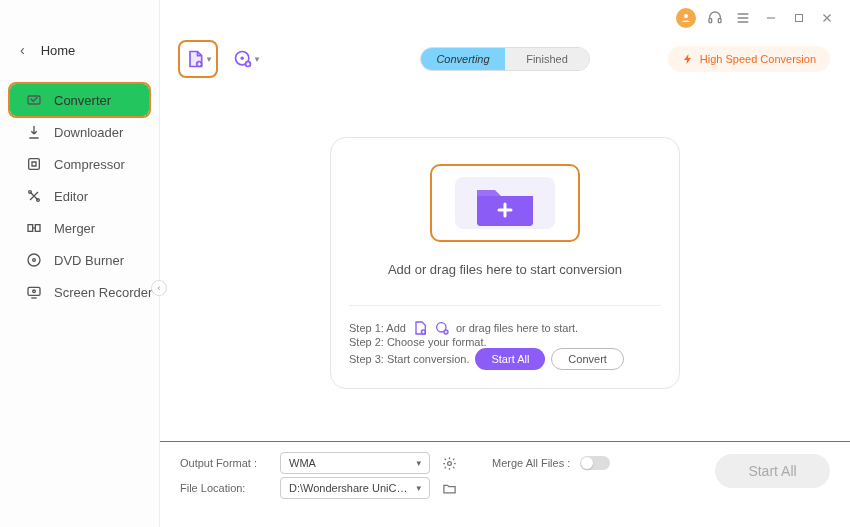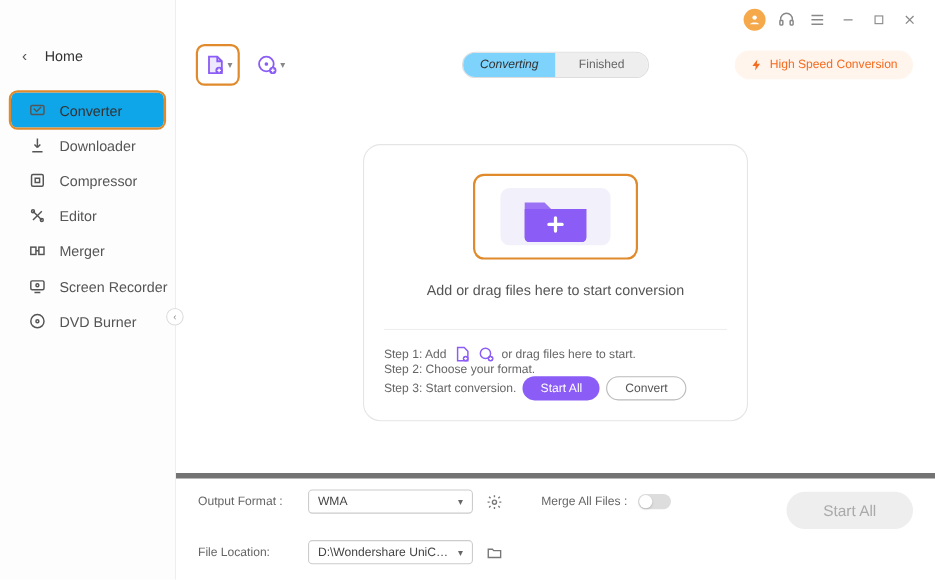--- a/index.html
+++ b/index.html
@@ -3,21 +3,21 @@
 <meta charset="utf-8">
 <style>
   * { box-sizing: border-box; margin: 0; padding: 0; font-family: -apple-system, BlinkMacSystemFont, "Segoe UI", sans-serif; }
   body { width: 850px; height: 527px; background: #fff; overflow: hidden; }
   .app { display: flex; width: 100%; height: 100%; }
   .sidebar { width: 160px; background: #fdfdfd; border-right: 1px solid #eee; padding-top: 32px; position: relative; }
   .sidebar-home { display: flex; align-items: center; gap: 16px; padding: 0 0 0 20px; height: 36px; color: #333; font-size: 13px; cursor: pointer; }
   .chevron-left { font-size: 14px; color: #555; }
   .sidebar-items { list-style: none; margin-top: 16px; }
   .sidebar-item { display: flex; align-items: center; gap: 12px; height: 32px; padding: 0 0 0 26px; color: #555; font-size: 13px; cursor: pointer; margin-bottom: 0px; }
-  .sidebar-item.active { background: #0ea5e9; border-radius: 6px; margin: 0 10px; padding-left: 16px; color: #333; outline: 2px solid #e08a2c; }
+  .sidebar-item.active { background: #22c55e; border-radius: 6px; margin: 0 10px; padding-left: 16px; color: #333; outline: 2px solid #e08a2c; }
   .sb-icon { width: 16px; height: 16px; display: inline-flex; align-items: center; justify-content: center; color: #555; }
   .collapse-handle { position: absolute; right: -8px; top: 280px; width: 16px; height: 16px; background: #fff; border: 1px solid #ddd; border-radius: 50%; font-size: 9px; color: #888; display: flex; align-items: center; justify-content: center; cursor: pointer; }
   .main { flex: 1; display: flex; flex-direction: column; position: relative; }
   .titlebar { position: absolute; top: 8px; right: 14px; display: flex; align-items: center; gap: 10px; }
   .tb-icon { width: 18px; height: 18px; display: flex; align-items: center; justify-content: center; color: #888; font-size: 14px; cursor: pointer; }
   .avatar { width: 20px; height: 20px; border-radius: 50%; background: #f6a94b; display:flex; align-items:center; justify-content:center; color:#fff; font-size:11px; }
   .toolbar { display: flex; align-items: center; padding: 42px 20px 8px 20px; gap: 12px; position: relative; }
   .tool-btn { width: 36px; height: 34px; display: flex; align-items: center; justify-content: center; cursor: pointer; border-radius: 4px; position: relative; }
   .tool-btn.highlighted { outline: 2px solid #e08a2c; border-radius: 6px; }
   .tool-caret { font-size: 9px; color: #888; margin-left: 2px; }
@@ -30,21 +30,21 @@
   .dropzone { width: 350px; border: 1px solid #e5e5e5; border-radius: 16px; padding: 26px 18px 18px 18px; display: flex; flex-direction: column; align-items: center; }
   .folder-box { width: 150px; height: 78px; border: 2px solid #e08a2c; border-radius: 10px; display: flex; align-items: center; justify-content: center; position: relative; }
   .folder-bg-shape { position:absolute; width:100px; height:52px; background:#f2f0fa; border-radius:8px; }
   .folder-svg { position: relative; z-index:1; }
   .dz-text { margin-top: 20px; font-size: 13px; color: #555; }
   .steps { margin-top: 28px; align-self: stretch; font-size: 11px; color: #666; display: flex; flex-direction: column; border-top:1px solid #eee; padding-top:14px;}
   .step-row { display: flex; align-items: center; gap: 6px; flex-wrap: wrap; }
   .step-btn { height: 22px; padding: 0 16px; border-radius: 11px; font-size: 11px; display: inline-flex; align-items: center; justify-content: center; cursor: pointer; }
   .step-btn.primary { background: #8b5cf6; color: #fff; }
   .step-btn.secondary { background: #fff; color: #555; border: 1px solid #bbb; }
-  .footer { border-top: 5px solid #737373; padding: 10px 20px 14px 20px; display: flex; flex-direction: column; gap: 24px; position:relative;}
+  .footer { border-top: 1px solid #737373; padding: 10px 20px 28px 20px; display: flex; flex-direction: column; gap: 3px; position:relative;}
   .footer-row { display: flex; align-items: center; gap: 10px; font-size: 11px; color: #666; }
   .f-label { width: 90px; }
   .f-select { width: 150px; height: 22px; border: 1px solid #ccc; border-radius: 4px; padding: 0 8px; font-size: 11px; color: #444; background: #fff; display:flex; align-items:center; justify-content:space-between; cursor:pointer;}
   .f-select .sel-caret { font-size:9px; color:#666;}
   .gear-sm, .folder-sm { width: 18px; height: 18px; display:flex; align-items:center; justify-content:center; color:#777; cursor:pointer; }
   .merge-label { margin-left: 24px; }
   .toggle { width: 30px; height: 14px; background: #ddd; border-radius: 7px; position: relative; cursor:pointer; }
   .toggle::after { content:""; position:absolute; width:12px; height:12px; background:#fff; border-radius:50%; top:1px; left:1px; box-shadow:0 1px 2px rgba(0,0,0,0.2);}
   .start-all-btn { position:absolute; right:20px; top:12px; width:115px; height:34px; background:#eee; color:#aaa; border-radius:18px; font-size:14px; display:flex; align-items:center; justify-content:center; cursor:pointer; }
   
@@ -103,35 +103,35 @@
               <rect x="3" y="7" width="7" height="10"></rect>
               <rect x="14" y="7" width="7" height="10"></rect>
               <path d="M10 12h4"></path>
             </svg>
         </span>
         <span>Merger</span>
       </li>
       <li class="sidebar-item">
         <span class="sb-icon">
           <svg width="16" height="16" viewBox="0 0 24 24" fill="none" stroke="currentColor" stroke-width="2">
+              <circle cx="12" cy="12" r="9"></circle>
+              <circle cx="12" cy="12" r="2"></circle>
+            </svg>
+        </span>
+        <span>DVD Burner</span>
+      </li>
+      <li class="sidebar-item">
+        <span class="sb-icon">
+          <svg width="16" height="16" viewBox="0 0 24 24" fill="none" stroke="currentColor" stroke-width="2">
               <rect x="3" y="5" width="18" height="12" rx="2"></rect>
               <circle cx="12" cy="11" r="2"></circle>
               <path d="M8 21h8"></path>
             </svg>
         </span>
         <span>Screen Recorder</span>
-      </li>
-      <li class="sidebar-item">
-        <span class="sb-icon">
-          <svg width="16" height="16" viewBox="0 0 24 24" fill="none" stroke="currentColor" stroke-width="2">
-              <circle cx="12" cy="12" r="9"></circle>
-              <circle cx="12" cy="12" r="2"></circle>
-            </svg>
-        </span>
-        <span>DVD Burner</span>
       </li>
     </ul>
     <div class="collapse-handle">‹</div>
   </div>
 
   <div class="main">
 
     <div class="titlebar">
       <span class="avatar">
         <svg width="12" height="12" viewBox="0 0 24 24" fill="#fff">

